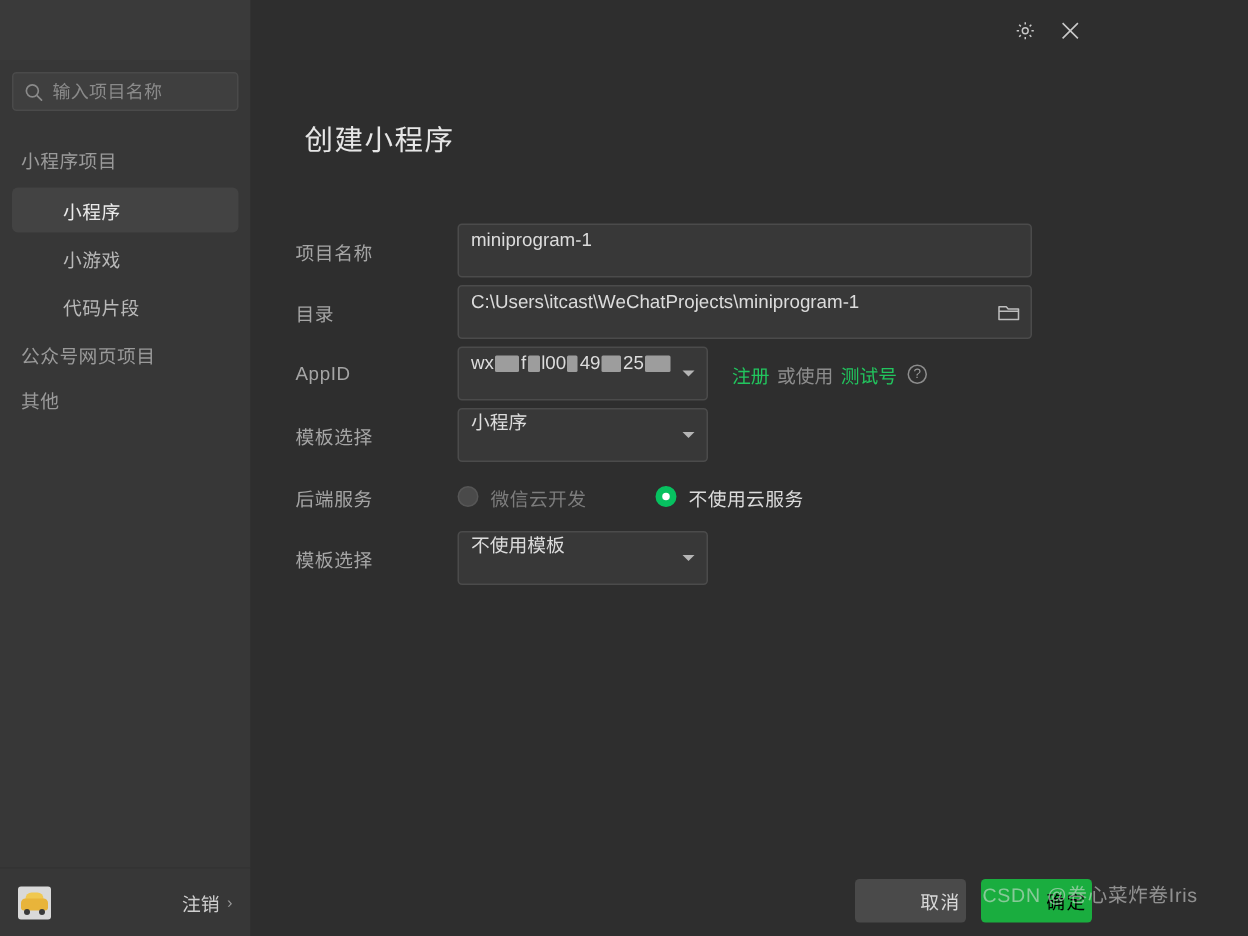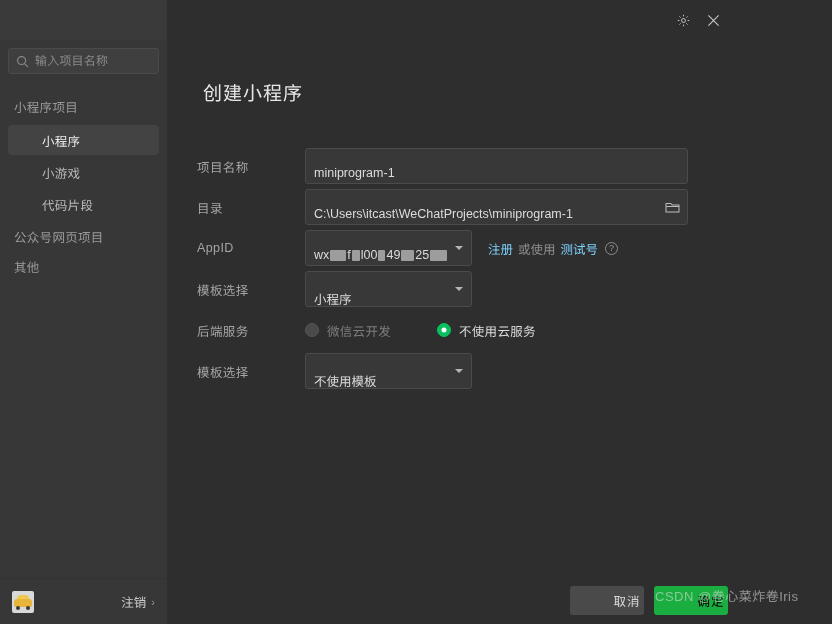--- a/index.html
+++ b/index.html
@@ -190,21 +190,21 @@
     color: #a5a5a5;
     font-size: 12.5px;
     letter-spacing: .4px;
   }
   .field {
     height: 28px;
     background: #383838;
     border: 1px solid #4b4b4b;
     border-radius: 3px;
     display: flex;
-    align-items: flex-start;
+    align-items: flex-end;
     padding: 17px 8px;
     color: #dcdcdc;
     font-size: 12.5px;
     position: relative;
   }
   .field.wide { width: 383px; }
   .field.narrow { width: 167px; }
   .field .val { white-space: nowrap; overflow: hidden; }
   .field .folder-btn {
     position: absolute;
@@ -232,21 +232,21 @@
     border-radius: 1px;
   }
 
   .appid-links {
     display: flex;
     align-items: center;
     gap: 5px;
     margin-left: 16px;
     font-size: 12.5px;
   }
-  .link { color: #7dd3fc; }
+  .link { color: #22c55e; }
   .muted { color: #8d8d8d; }
   .help-circle {
     width: 13px; height: 13px;
     border: 1px solid #8d8d8d;
     border-radius: 50%;
     color: #9a9a9a;
     font-size: 9px;
     display: flex;
     align-items: center;
     justify-content: center;

